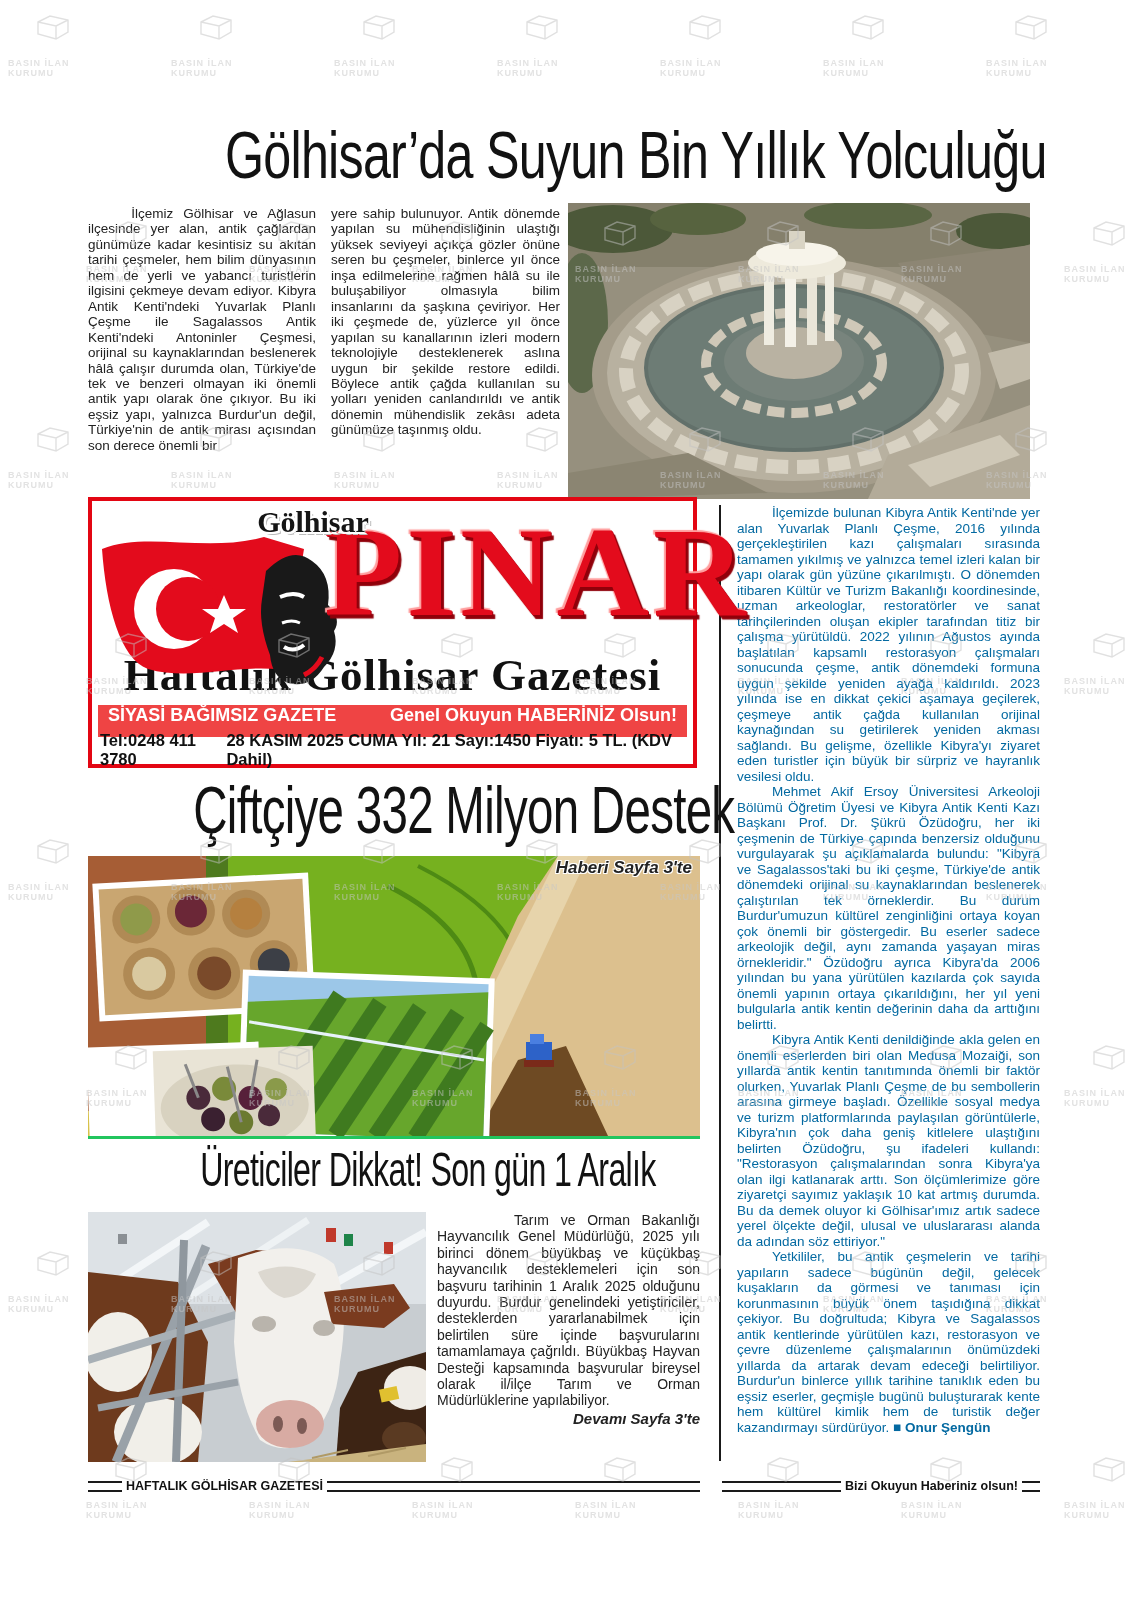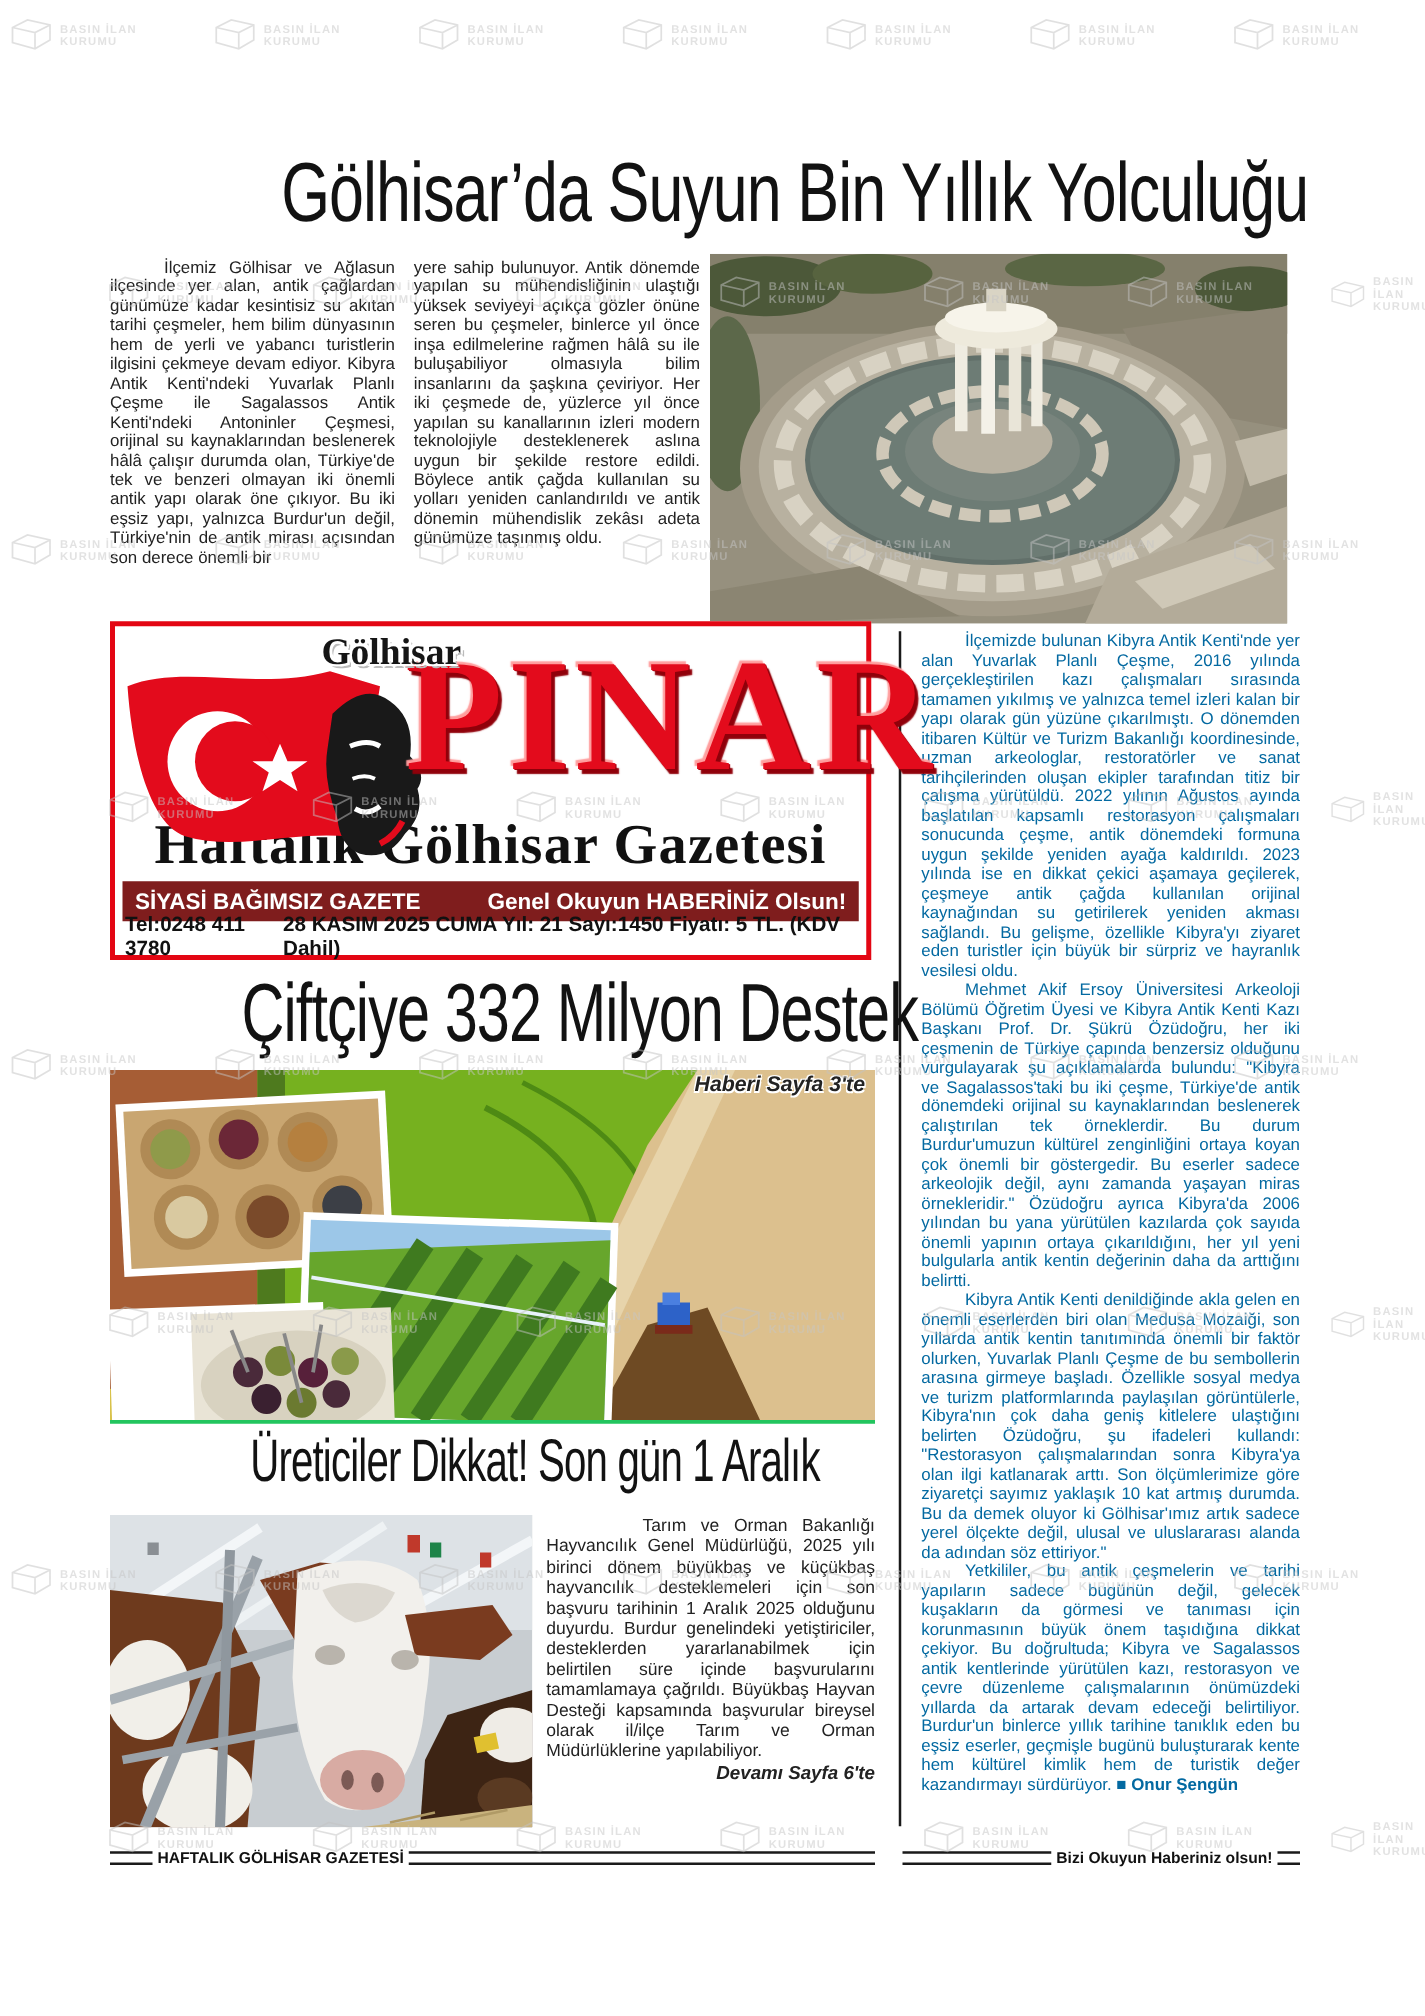--- a/index.html
+++ b/index.html
@@ -1,20 +1,20 @@
 <!DOCTYPE html>
 <html><head>
 <meta charset="utf-8">
 <style>
   html,body{margin:0;padding:0;background:#ffffff;}
   #page{position:relative;width:1140px;height:1613px;background:#fff;overflow:hidden;
         font-family:"Liberation Sans",sans-serif;color:#1c1c1c;}
   
   #wmlayer{position:absolute;inset:0;z-index:6;pointer-events:none;}
-  .wm{position:absolute;display:flex;align-items:center;gap:6px;opacity:.5;}
+  .wm{position:absolute;display:flex;align-items:flex-end;gap:17px;opacity:.5;flex-direction:column;}
   .wmt{font:bold 9px "Liberation Sans",sans-serif;color:#c6c6c6;letter-spacing:1px;line-height:10px;}
   
   .headline{position:absolute;text-align:center;color:#121212;font-family:"Liberation Sans",sans-serif;z-index:2;}
   .cond{display:inline-block;white-space:nowrap;transform-origin:center bottom;font-weight:500;letter-spacing:-1px;}
   
   .bodytext{position:absolute;font-size:13.5px;line-height:15.45px;text-align:justify;z-index:2;color:#222;}
   .indent-first{text-indent:3.2em;}
   
   #rightcol{position:absolute;left:737px;top:505px;width:303px;z-index:2;}
   #rightcol p{margin:0;text-indent:2.6em;font-size:13.5px;line-height:15.5px;text-align:justify;color:#0369a1;}
@@ -26,22 +26,22 @@
   #golhisar-label{position:absolute;left:96px;top:4px;width:250px;text-align:center;
      font-family:"Liberation Serif",serif;font-weight:900;font-size:30px;color:#151515;
      text-shadow:-2px -2px 0 #fff,2px -2px 0 #fff,-2px 2px 0 #fff,2px 2px 0 #fff,3px 3px 0 #bbb;z-index:4;}
   #flag{position:absolute;left:4px;top:26px;z-index:3;}
   #pinar{position:absolute;left:232px;top:-4px;width:366px;text-align:center;
      font-family:"Liberation Serif",serif;font-weight:900;font-size:128px;line-height:150px;letter-spacing:4px;
      color:#e30b1c;z-index:3;
      text-shadow:3px 4px 1px #90000a,-2px -2px 1px #ff9d9d,1px 1px 0 #b00010;}
   #mast-sub{position:absolute;left:0;top:148px;width:100%;text-align:center;
      font-family:"Liberation Serif",serif;font-weight:bold;font-size:45px;color:#111;letter-spacing:1px;}
-  #mast-bar{position:absolute;left:6px;right:6px;top:204px;height:32px;background:#7f1d1d;color:#fff;
-     display:flex;align-items:center;justify-content:space-between;padding:0 10px;box-sizing:border-box;
+  #mast-bar{position:absolute;left:6px;right:6px;top:204px;height:32px;background:#ef4444;color:#fff;
+     display:flex;align-items:flex-start;justify-content:space-between;padding:0 10px;box-sizing:border-box;
      font-weight:bold;font-size:18px;}
   #mast-info{position:absolute;left:6px;right:6px;top:236px;height:26px;display:flex;align-items:center;
      justify-content:space-between;font-weight:bold;font-size:16.5px;color:#111;padding:0 4px 0 2px;box-sizing:border-box;}
   
   .photo{position:absolute;z-index:2;overflow:hidden;}
   .pageref{position:absolute;z-index:4;font-weight:bold;font-style:italic;font-size:17px;color:#222;
      text-shadow:-1px -1px 0 #fff,1px -1px 0 #fff,-1px 1px 0 #fff,1px 1px 0 #fff;}
   
   #story3-text{position:absolute;left:437px;top:1212px;width:263px;z-index:2;font-size:14px;line-height:16.4px;
      text-align:justify;color:#222;}
@@ -240,21 +240,21 @@
       <ellipse cx="316" cy="226" rx="22" ry="16" fill="#5a3a22"></ellipse>
 
       <polygon points="200,250 338,232 338,250" fill="#c9b37e"></polygon>
       <line x1="224" y1="246" x2="260" y2="238" stroke="#b09a66" stroke-width="2"></line>
       <line x1="280" y1="244" x2="318" y2="236" stroke="#b09a66" stroke-width="2"></line>
     </svg>
   </div>
 
   <div id="story3-text">
     <p class="lead">Tarım ve Orman Bakanlığı Hayvancılık Genel Müdürlüğü, 2025 yılı birinci dönem büyükbaş ve küçükbaş hayvancılık desteklemeleri için son başvuru tarihinin 1 Aralık 2025 olduğunu duyurdu. Burdur genelindeki yetiştiriciler, desteklerden yararlanabilmek için belirtilen süre içinde başvurularını tamamlamaya çağrıldı. Büyükbaş Hayvan Desteği kapsamında başvurular bireysel olarak il/ilçe Tarım ve Orman Müdürlüklerine yapılabiliyor.</p>
-    <span id="story3-more">Devamı Sayfa 6'te</span>
+    <span id="story3-more">Devamı Sayfa 3'te</span>
   </div>
 
   <div class="footer" style="left:88px;top:1462px;width:612px;">
     <div class="fline" style="width:34px;"></div>
     <div class="ftext">HAFTALIK GÖLHİSAR GAZETESİ</div>
     <div class="fline" style="flex:1;"></div>
   </div>
   <div class="footer" style="left:722px;top:1462px;width:318px;">
     <div class="fline" style="flex:1;"></div>
     <div class="ftext">Bizi Okuyun Haberiniz olsun!</div>

